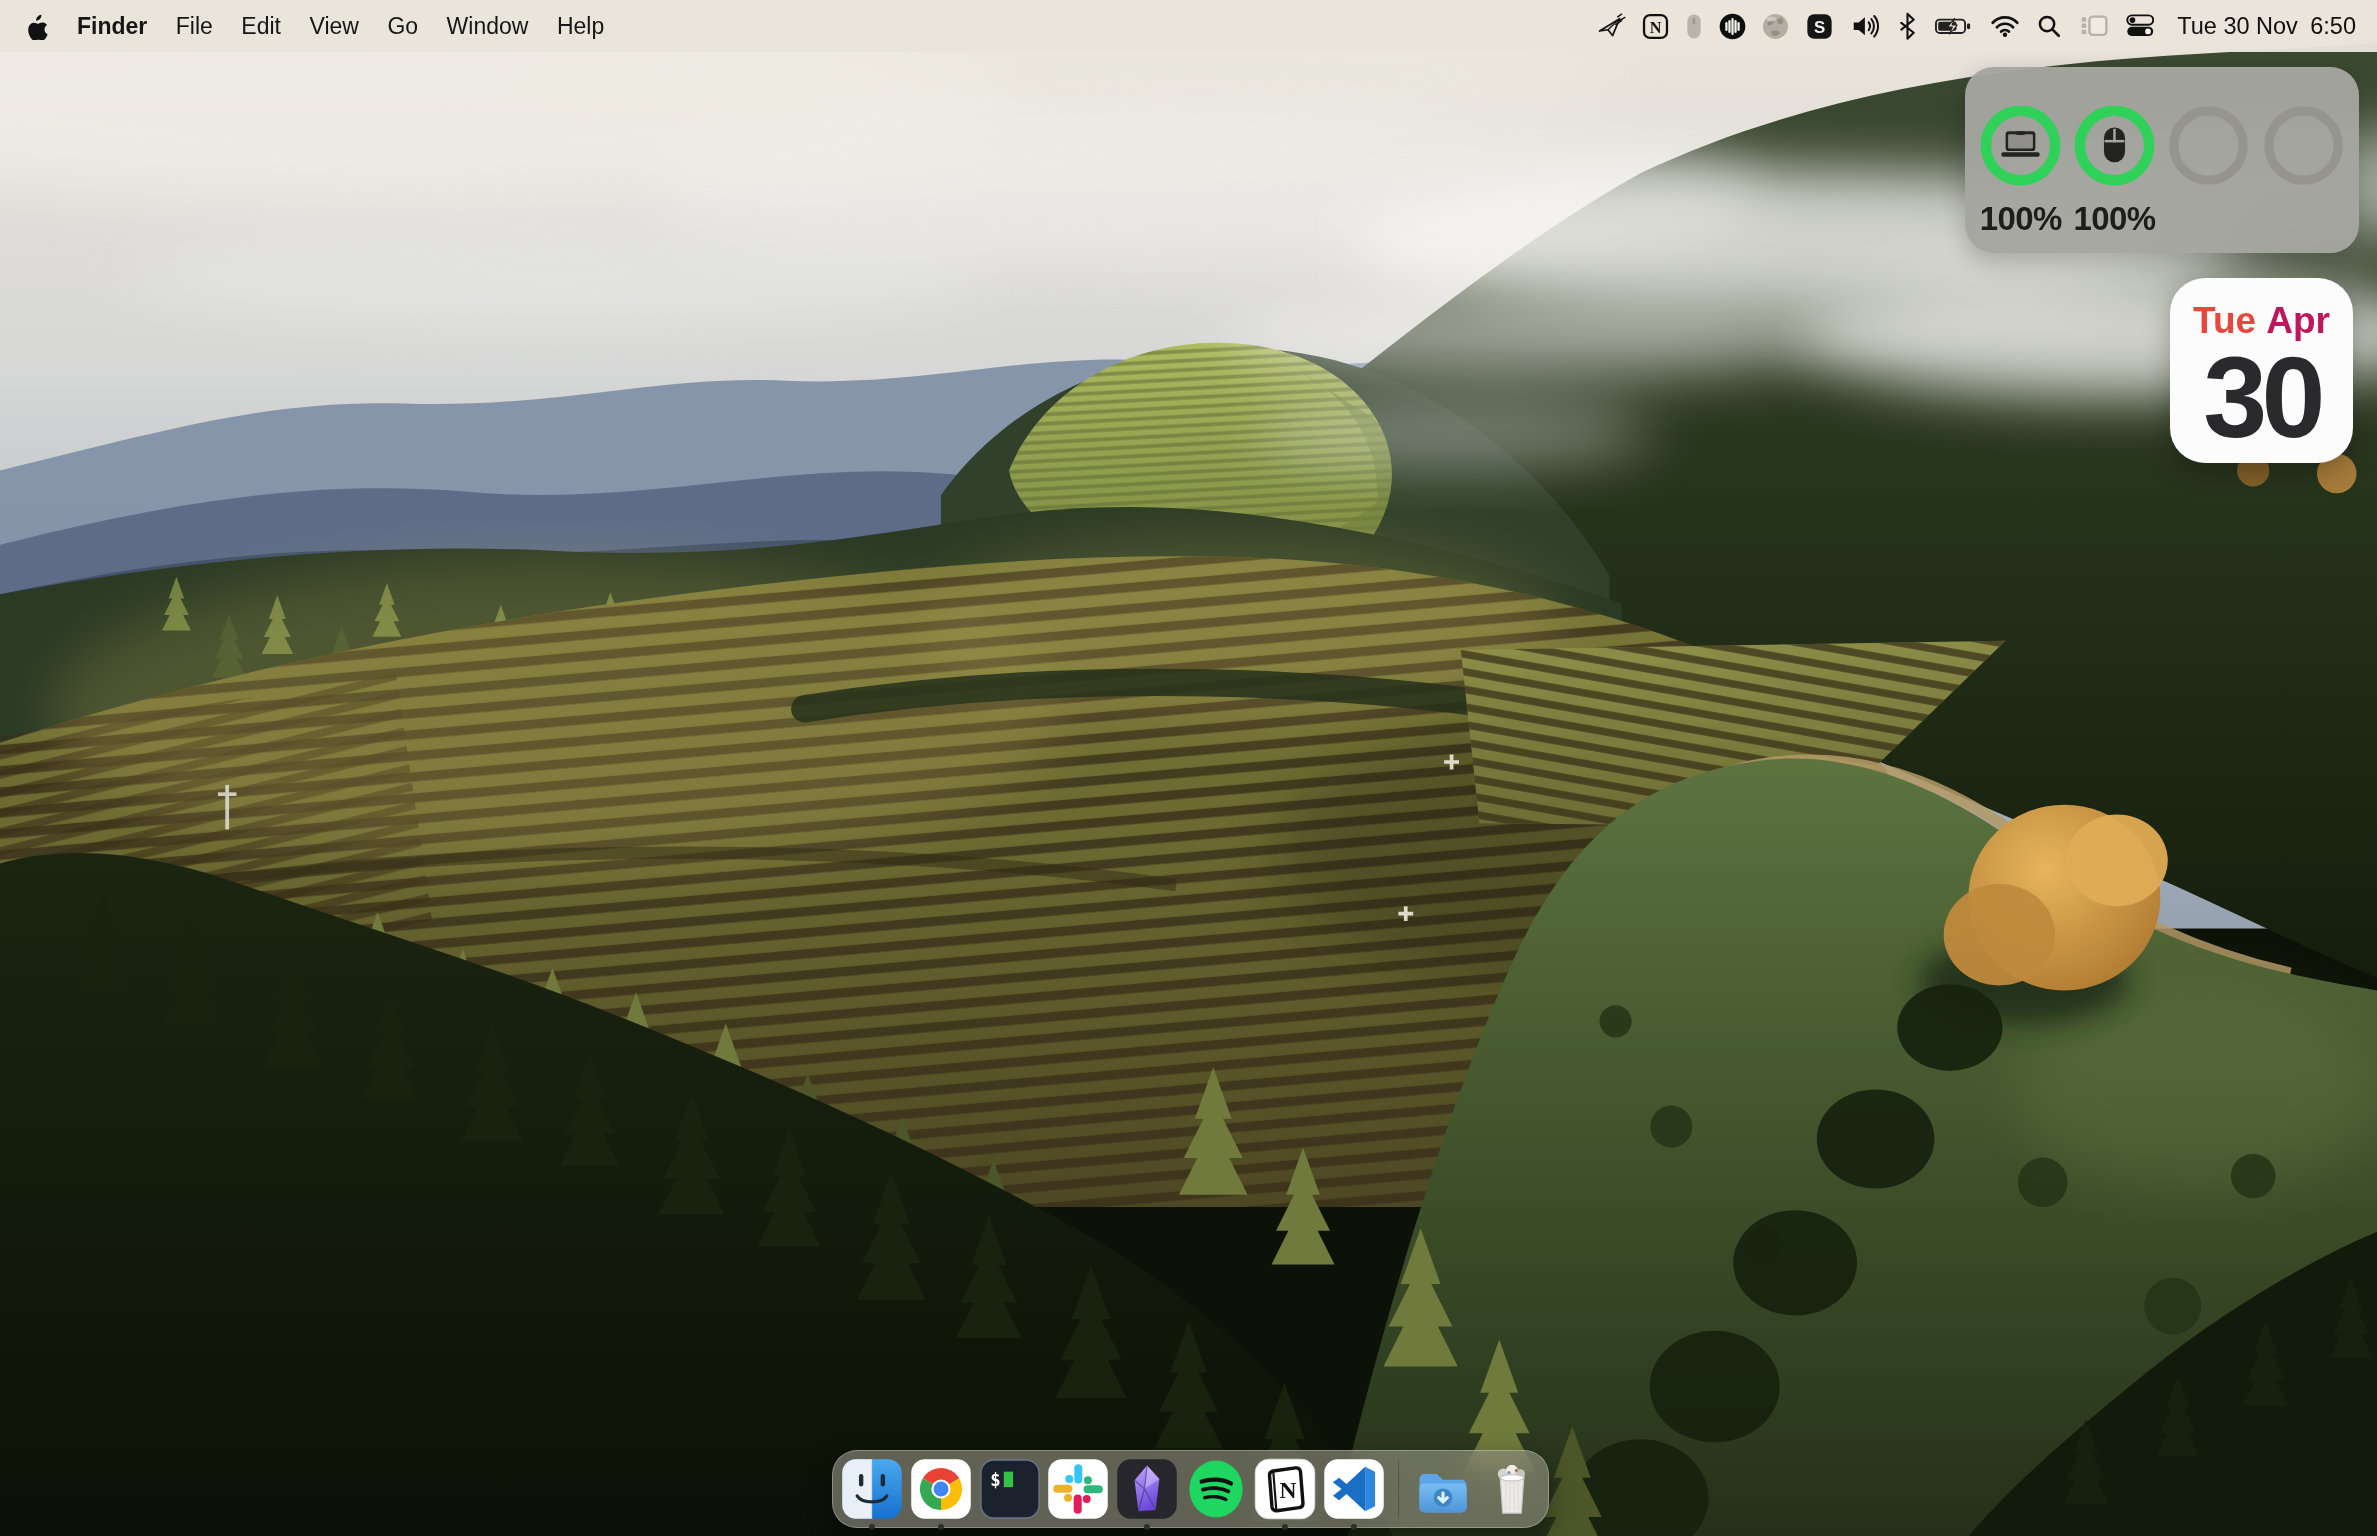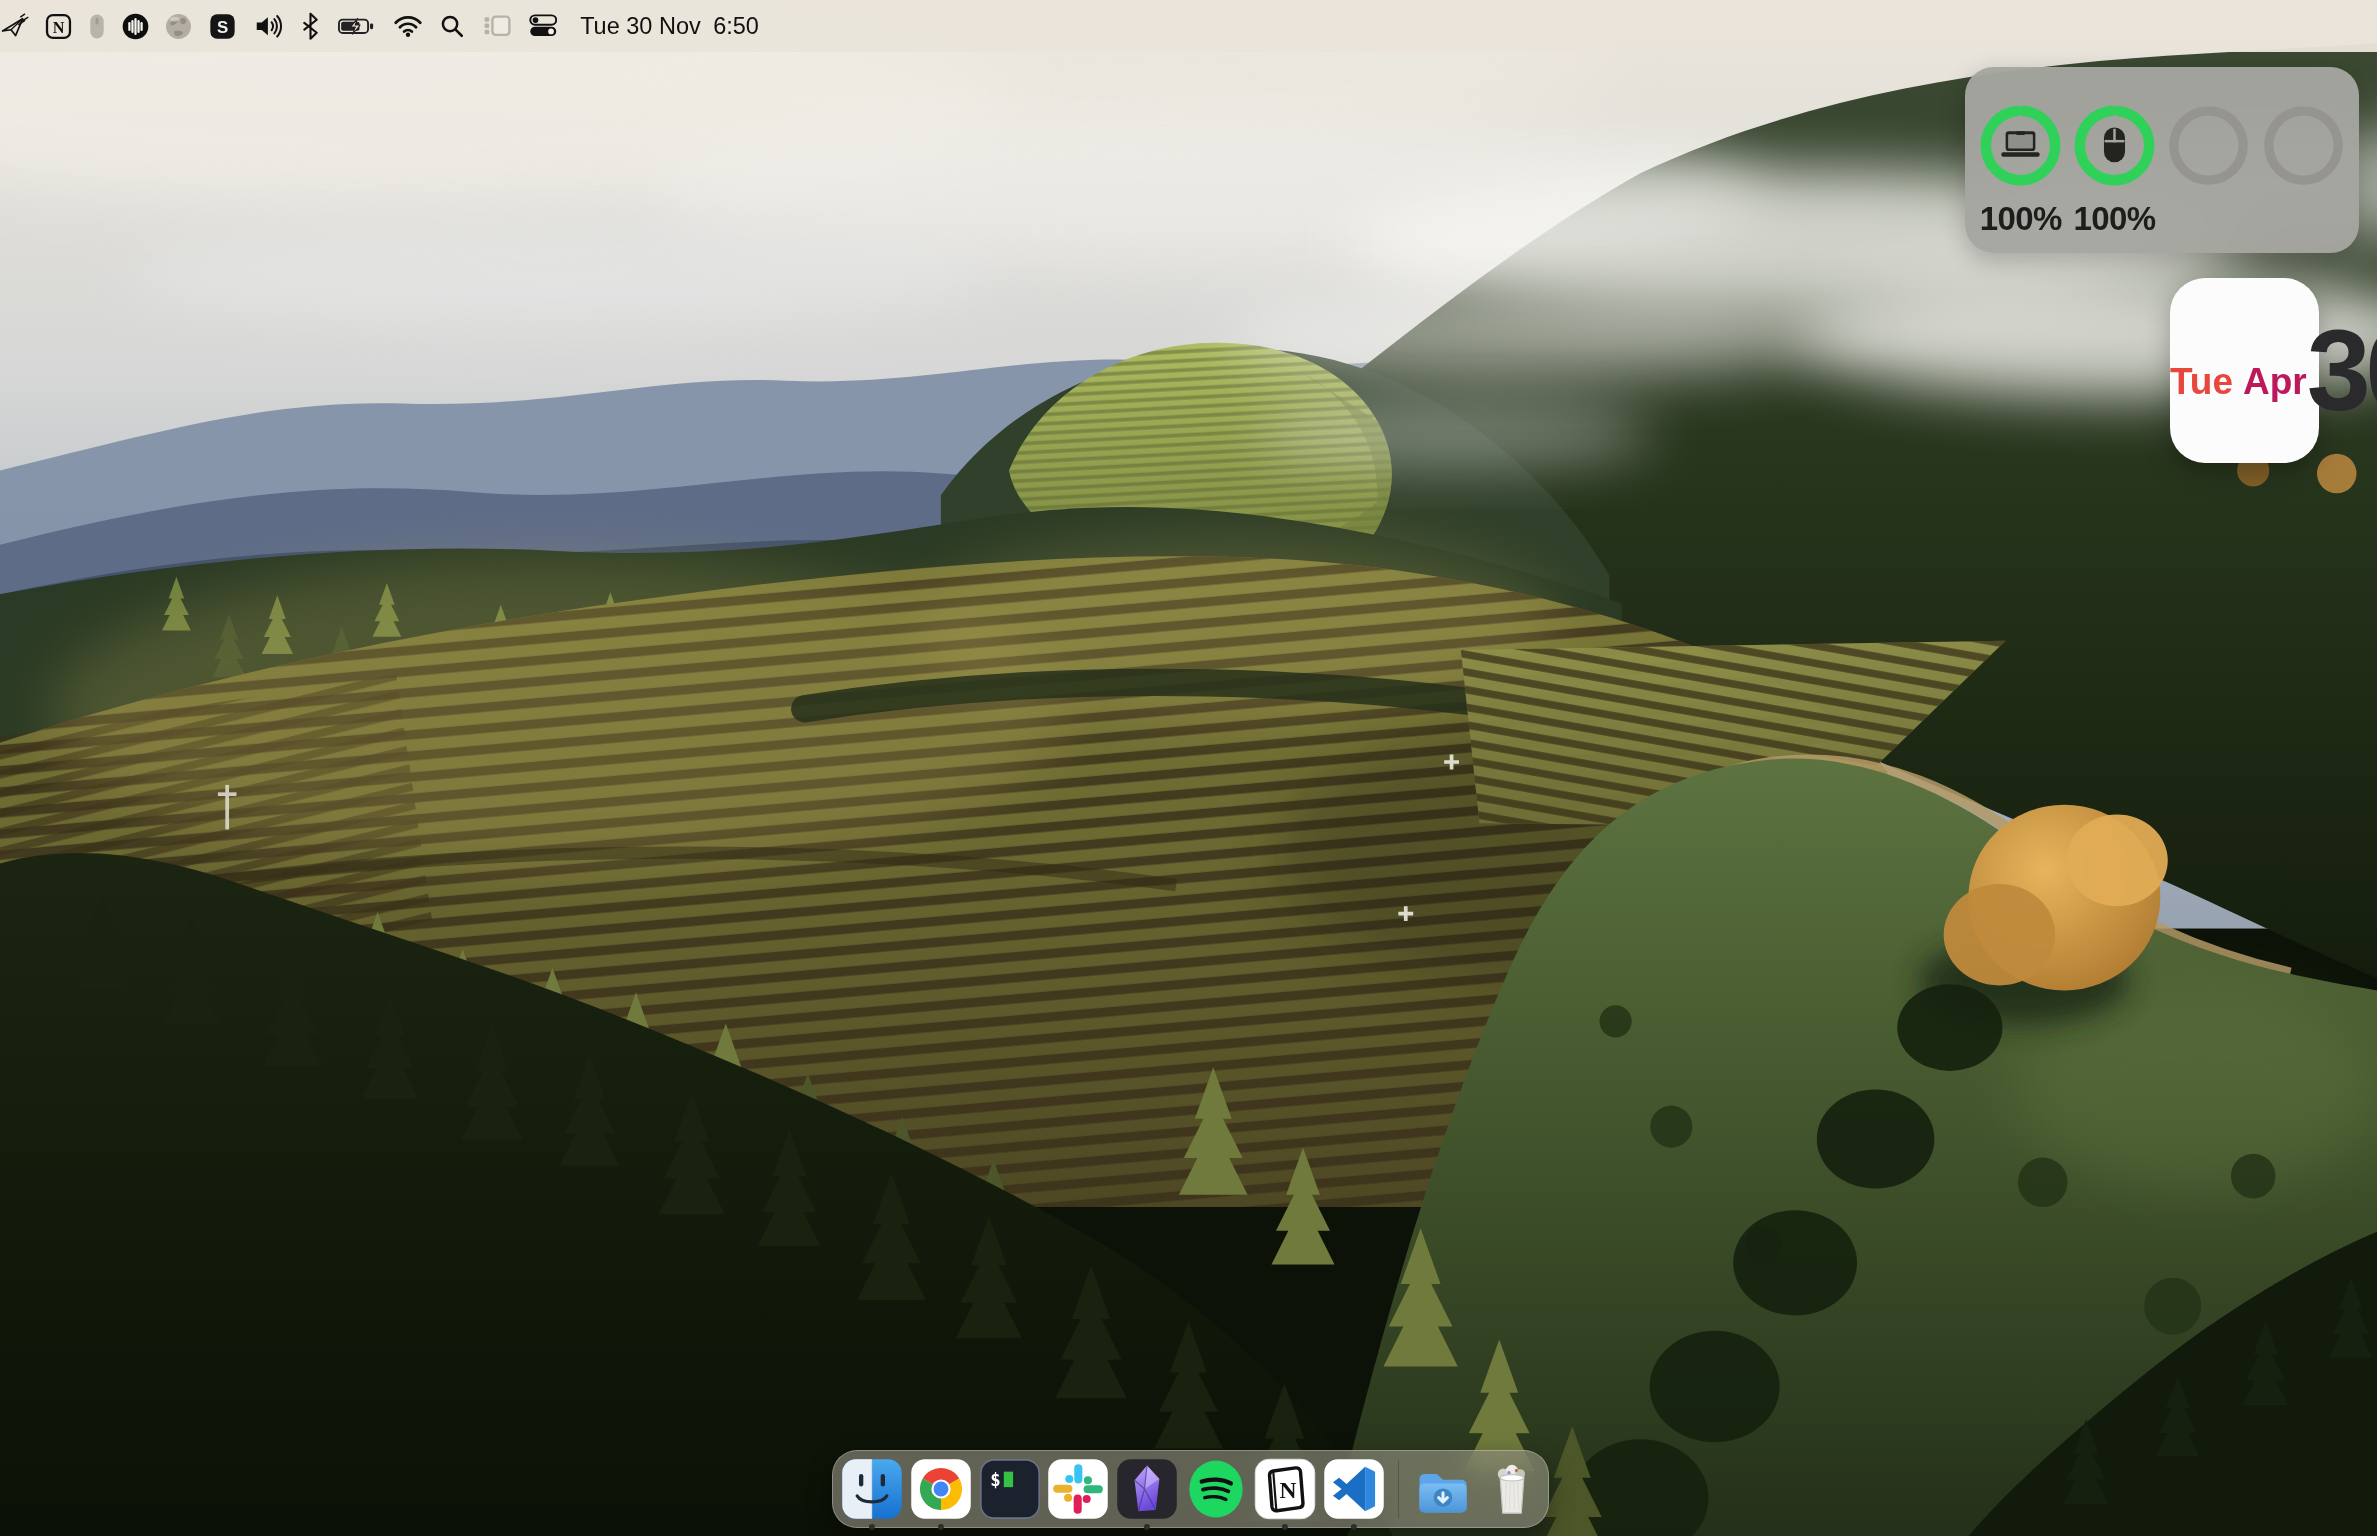--- a/index.html
+++ b/index.html
@@ -21,24 +21,24 @@
 
   
   #battery-widget { position:absolute; left:1965px; top:67px; width:394px; height:186px;
     background:rgba(166,165,160,0.96); border-radius:28.5px; z-index:20;
     box-shadow:0 7.4px 25px rgba(0,0,0,0.22); }
   .ring { position:absolute; top:37px; width:83px; height:83px; }
   .pct { position:absolute; top:133px; width:93px; text-align:center;
     font-size:33px; font-weight:600; color:#1d1d1b; letter-spacing:-0.6px; }
 
   
-  #calendar-widget { position:absolute; left:2170px; top:278px; width:149px; height:185px;
+  #calendar-widget { position:absolute; left:2170px; top:278px; width:183px; height:185px;
     background:#fcfcfc; border-radius:35px; z-index:20;
     box-shadow:0 8.7px 27px rgba(0,0,0,0.28);
-    display:flex; align-items:center; }
+    display:flex; flex-direction:column; align-items:center; }
   .cal-row { display:flex; gap:10px; margin-top:22px; font-size:37px; font-weight:700; }
   .cal-wd { color:#e8473d; }
   .cal-mo { color:#be185d; }
   .cal-day { font-size:115px; font-weight:700; color:#2a2a2c; letter-spacing:-5.6px;
     line-height:0.95; margin-top:1.2px;text-align:right; }
 
   
   #dock { position:absolute; left:832px; top:1450px; width:717px; height:78px;
     background:rgba(150,147,134,0.62); border:1.2px solid rgba(255,255,255,0.28);
     border-radius:25px; z-index:40; display:flex; align-items:center;
@@ -265,20 +265,35 @@
       <use href="#cf" x="1380" y="1890" width="120" height="218"></use>
         <use href="#cf" x="1540" y="1960" width="115" height="209"></use>
       <use href="#cf" x="1700" y="2040" width="125" height="227"></use>
         <use href="#cf" x="1860" y="2130" width="120" height="218"></use>
       <use href="#cf" x="2010" y="2230" width="130" height="236"></use>
         <use href="#cf" x="2150" y="2350" width="125" height="227"></use>
     </g>
   </svg>
 
   <div id="menubar">
+    <div class="mb-left">
+      <span class="sic">
+        <svg width="23.5" height="28.5" viewBox="0 0 42 57">
+          <path fill="#111" d="M27.6,13.6c1.8-2.2,3-5.2,2.7-8.2-2.6,0.1-5.8,1.8-7.7,4-1.7,2-3.2,5.1-2.8,8 C22.7,17.6,25.7,15.9,27.6,13.6z"></path>
+          <path fill="#111" d="M36.5,35.2c-0.1-6.1,5-9,5.2-9.2-2.8-4.2-7.2-4.7-8.8-4.8-3.7-0.4-7.3,2.2-9.2,2.2-1.9,0-4.8-2.1-7.9-2.1-4.1,0.1-7.8,2.4-9.9,6-4.2,7.3-1.1,18.2,3,24.1,2,2.9,4.4,6.1,7.6,6,3-0.1,4.2-2,7.8-2,3.7,0,4.7,2,7.9,1.9,3.3-0.1,5.3-3,7.3-5.9,2.3-3.4,3.2-6.6,3.3-6.8C42.7,44.5,36.6,42.2,36.5,35.2z"></path>
+        </svg>
+      </span>
+      <span class="mi app">Finder</span>
+      <span class="mi">File</span>
+      <span class="mi">Edit</span>
+      <span class="mi">View</span>
+      <span class="mi">Go</span>
+      <span class="mi">Window</span>
+      <span class="mi">Help</span>
+    </div>
     <div class="mb-right">
       <span class="sic">
         <svg width="28.5" height="27" viewBox="0 0 44 40">
           <path d="M4,27 L35,8 L24,34 L17,25 Z" stroke="#111" stroke-width="2.6" fill="none" stroke-linejoin="round"></path>
           <path d="M17,25 L35,8" stroke="#111" stroke-width="2" fill="none"></path>
           <path d="M32,5 l6,-4 M35,11 l8,-5 M29,17 l9,-6" stroke="#111" stroke-width="2.2" fill="none" stroke-linecap="round"></path>
         </svg>
       </span>
       <span class="sic">
         <svg width="27" height="27" viewBox="0 0 40 40">

